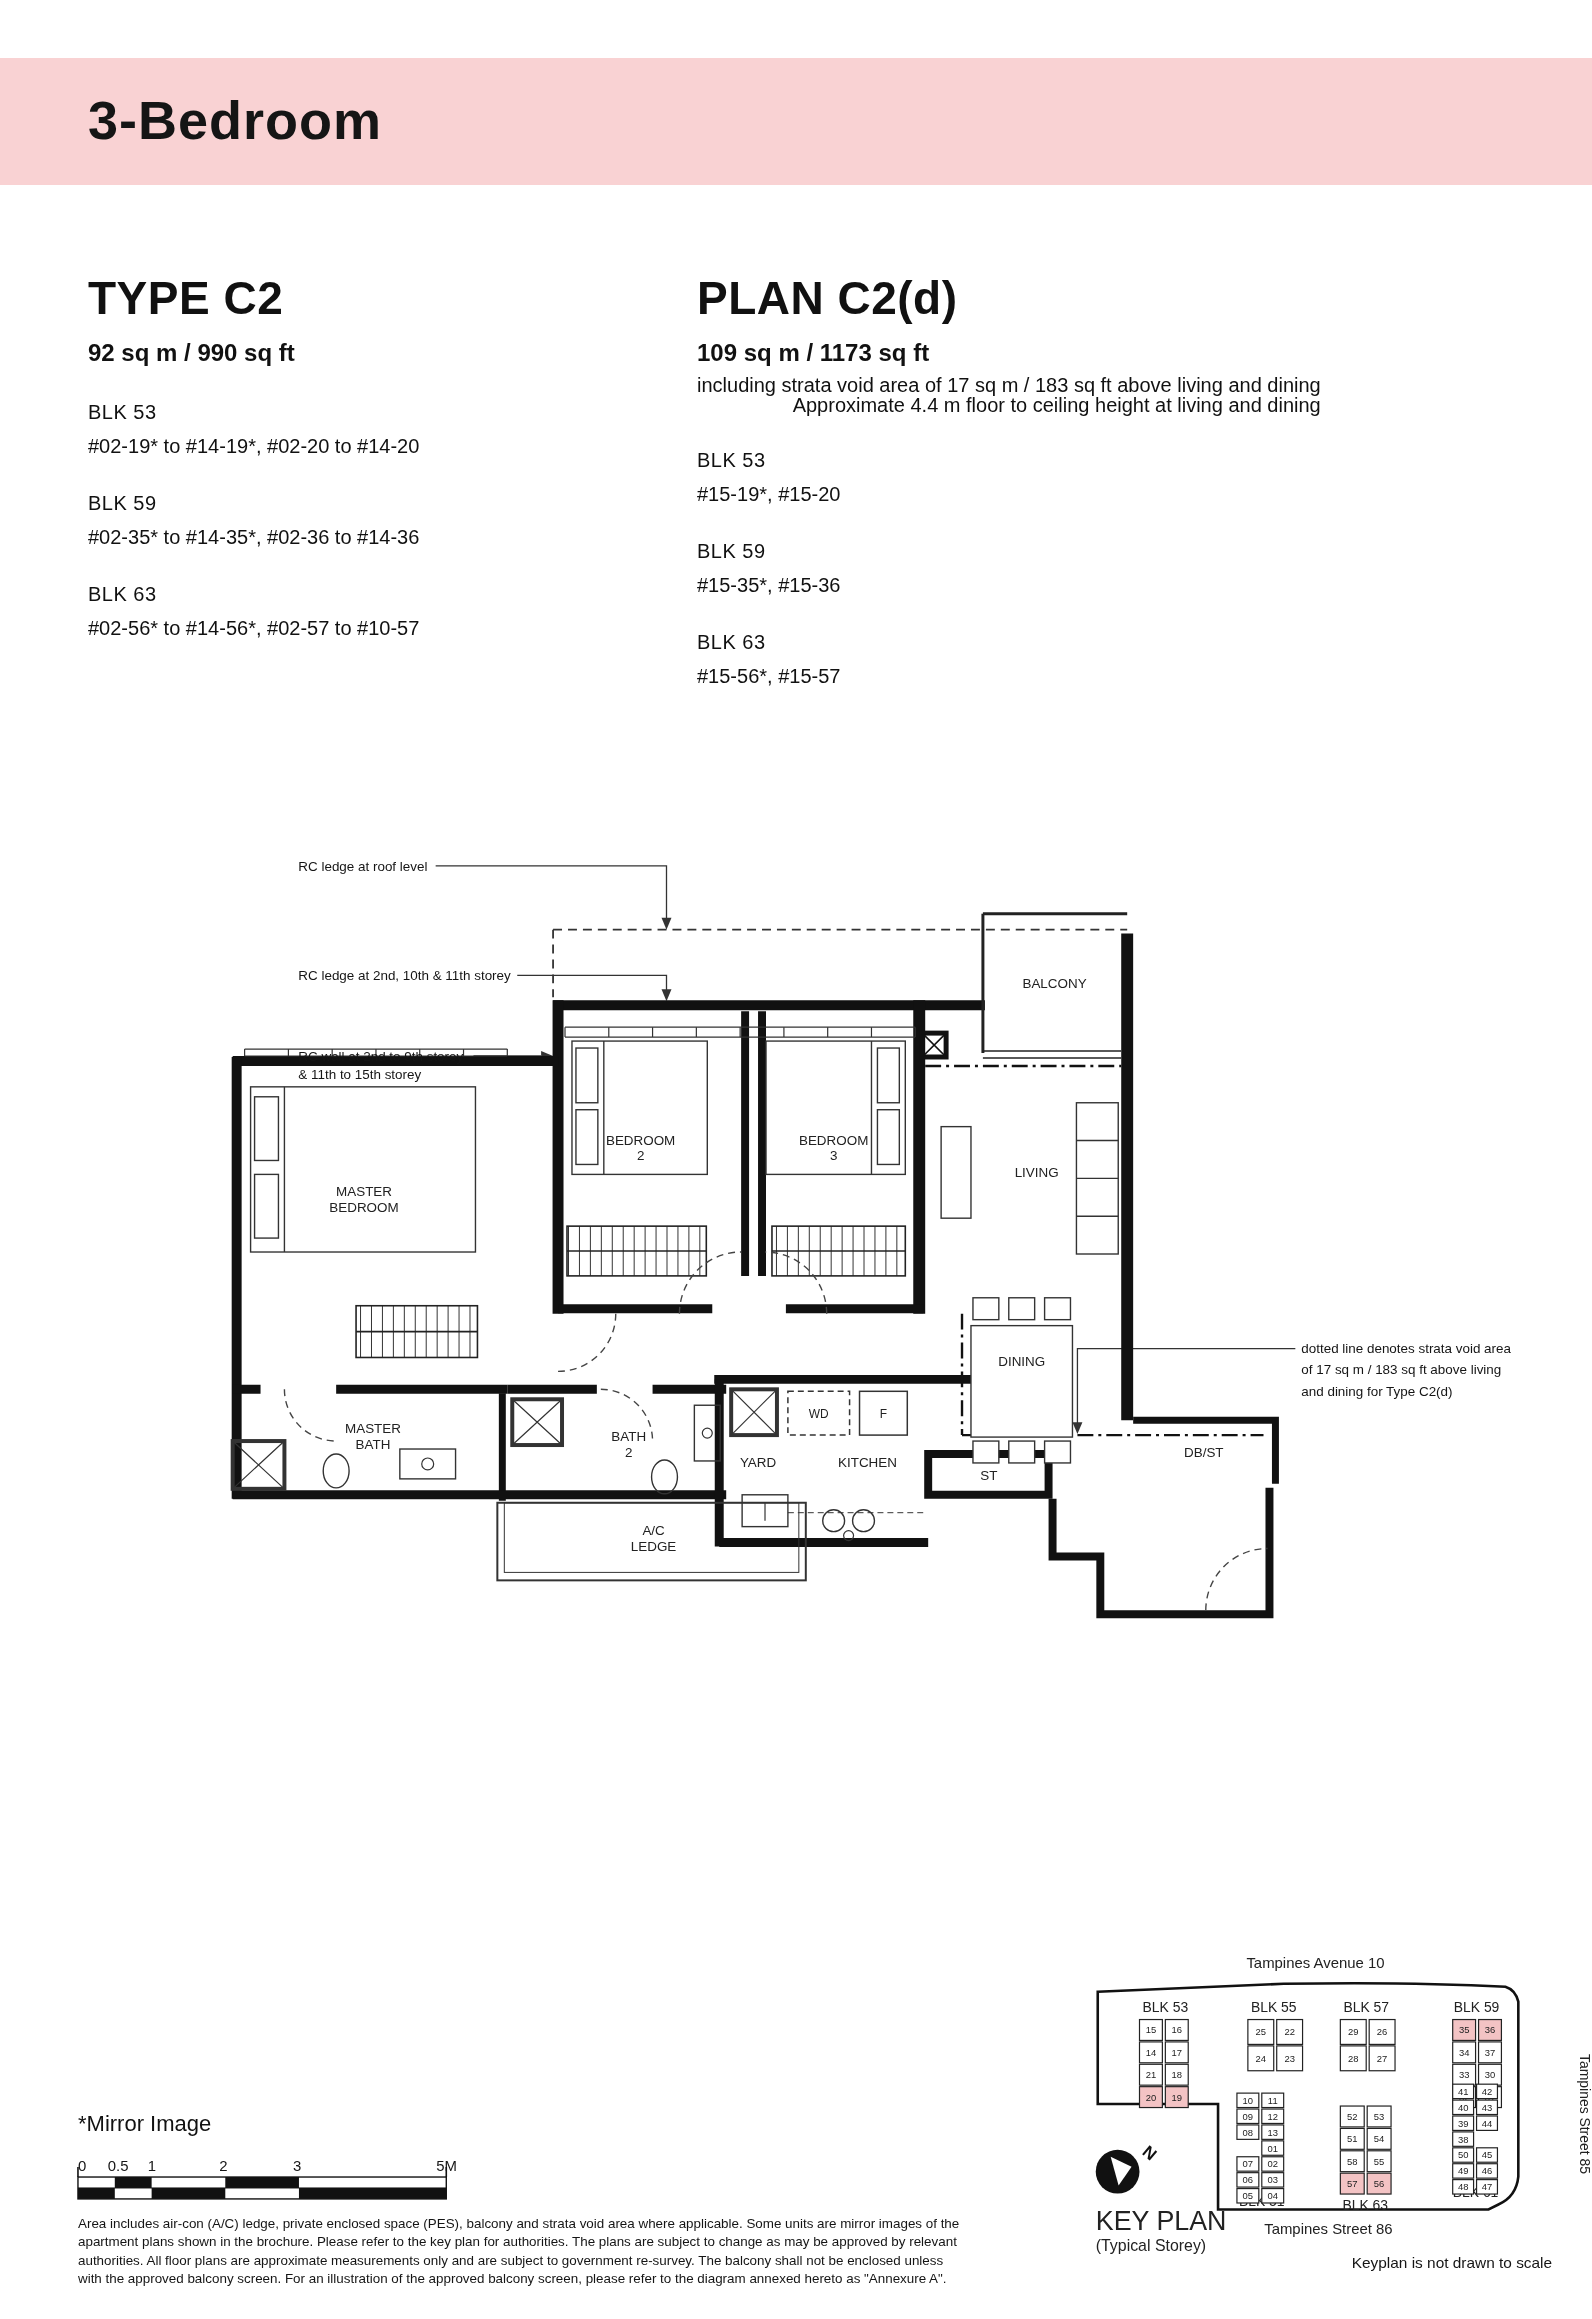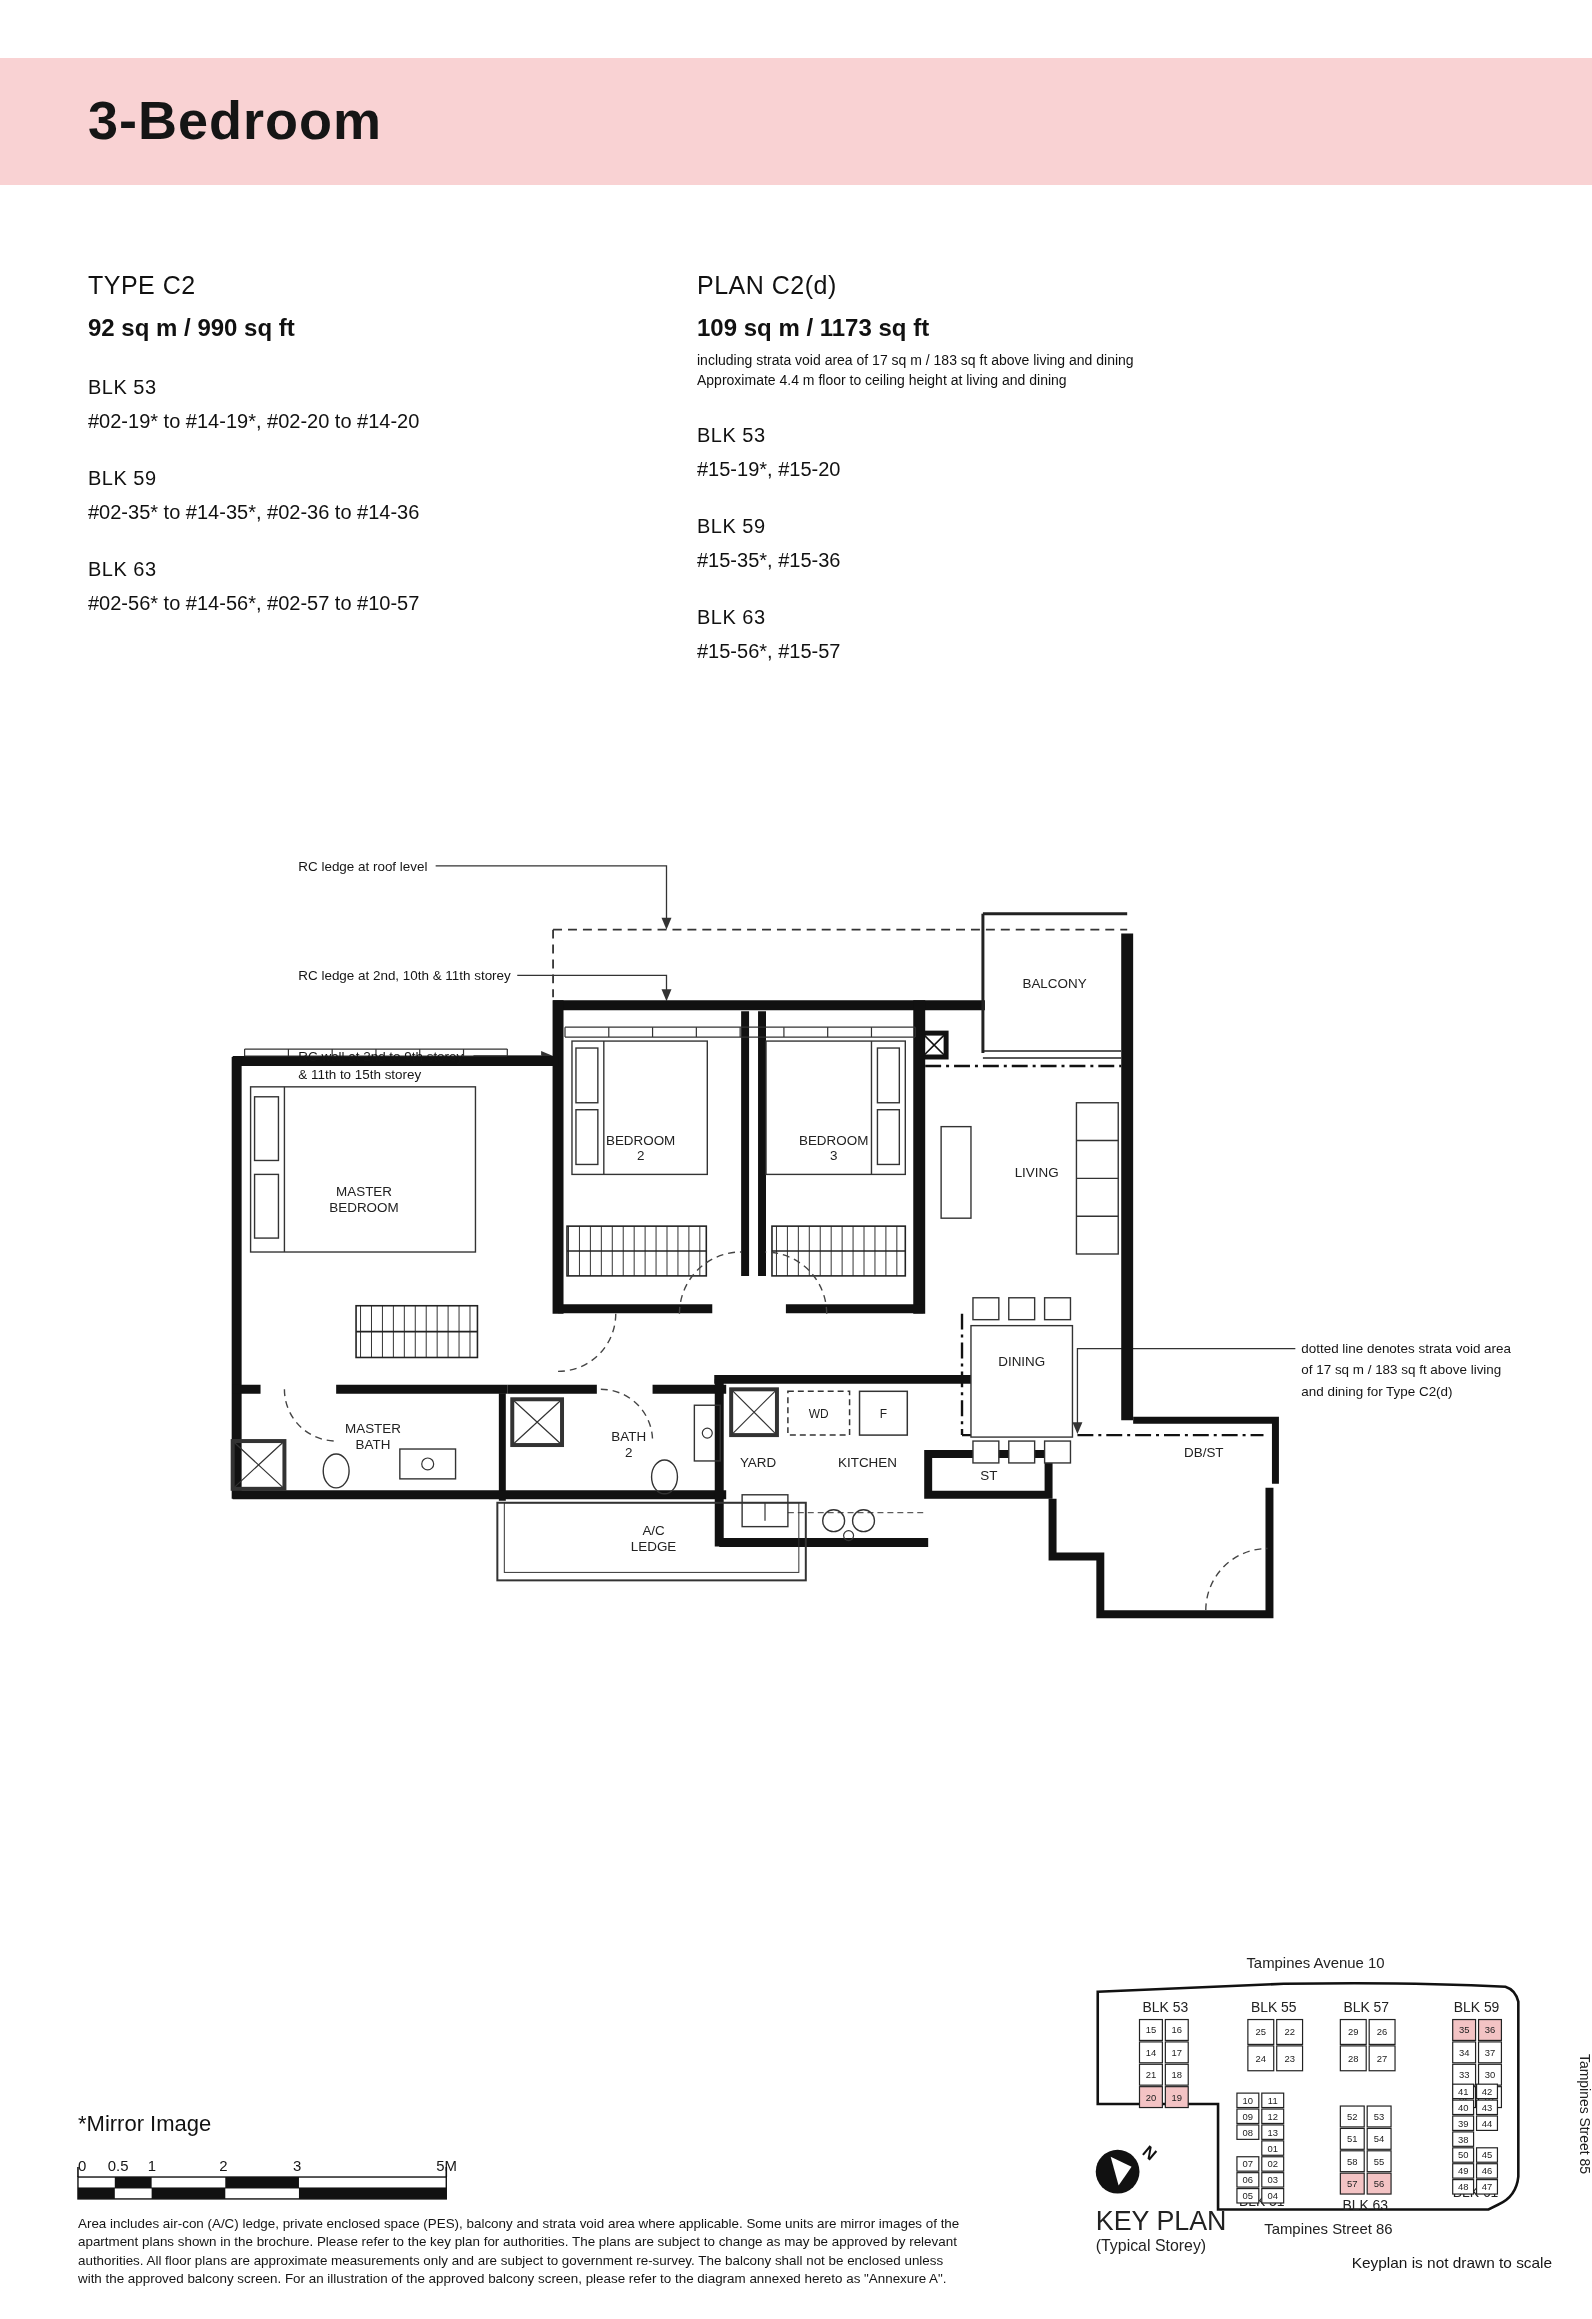--- a/index.html
+++ b/index.html
@@ -2,23 +2,23 @@
 <html><head>
 <meta charset="utf-8">
 <style>
   html,body{margin:0;padding:0;background:#ffffff;}
   body{font-family:"Liberation Sans","DejaVu Sans",sans-serif;color:#111;}
   .page{position:relative;width:1592px;height:2319px;background:#fff;overflow:hidden;}
   .banner{position:absolute;left:0;top:58px;width:1592px;height:127px;background:#f9d2d3;}
   .banner h1{margin:0;position:absolute;left:88px;top:50%;transform:translateY(-54%);
              font-size:54px;font-weight:bold;letter-spacing:1px;color:#151515;}
   .typecol{position:absolute;}
-  .type-title{font-size:25px;font-weight:normal;margin:0 0 14px 0;letter-spacing:0.5px;}
+  .type-title{font-size:46px;font-weight:bold;margin:0 0 14px 0;letter-spacing:0.5px;}
   .type-area{font-size:24px;font-weight:bold;margin:0 0 8px 0;}
-  .type-note{font-size:14px;line-height:20px;margin:0;}
+  .type-note{font-size:20px;line-height:20px;margin:0;text-align:right;}
   .blkgroup{margin-top:34px;}
   .blk-name{font-size:20px;margin:0 0 11px 0;letter-spacing:0.5px;}
   .blk-units{font-size:20px;margin:0;}
   .abs{position:absolute;}
   .mirror{font-size:22px;font-weight:500;}
   .disclaimer{font-size:13.4px;line-height:18.4px;white-space:nowrap;color:#151515;}
   svg text{font-family:"Liberation Sans","DejaVu Sans",sans-serif;}
 </style>
 </head>
 <body>

